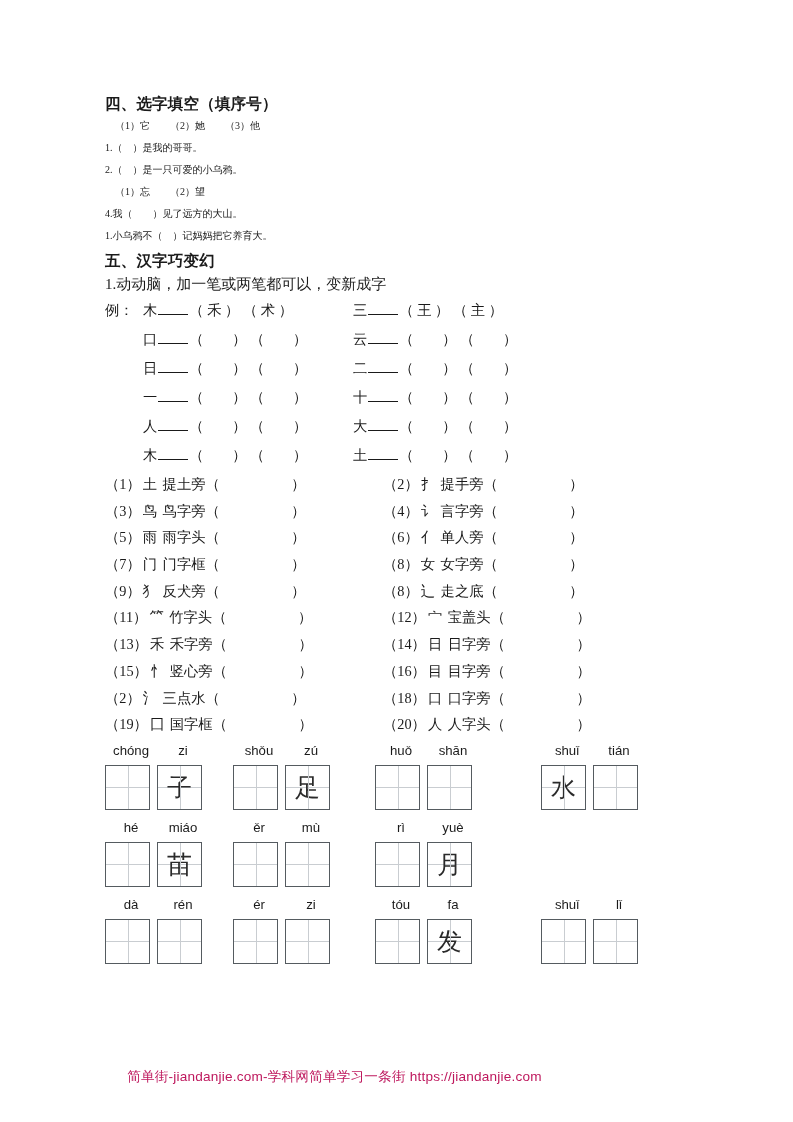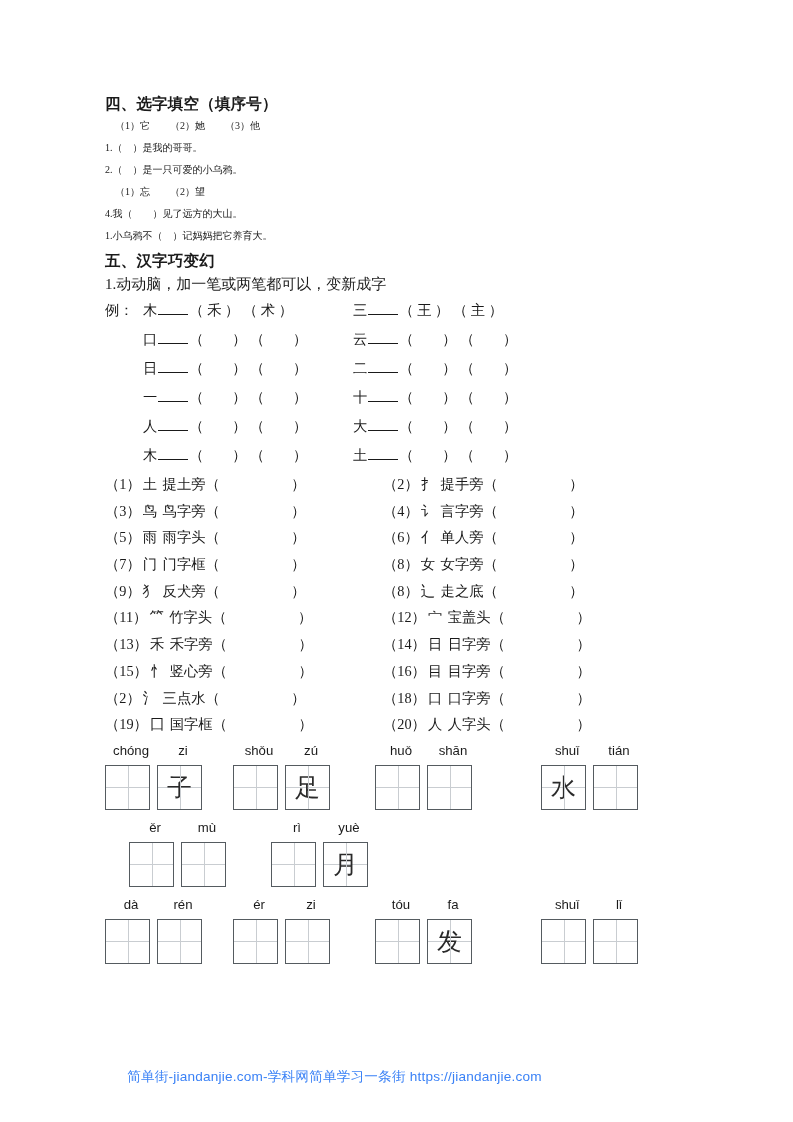--- a/index.html
+++ b/index.html
@@ -184,21 +184,21 @@
 
   
   .footer {
     position: absolute;
     left: 0;
     right: 0;
     top: 1068px;
     text-align: center;
     font-family: "Liberation Sans", "DejaVu Sans", sans-serif;
     font-size: 13.6px;
-    color: #3b82f6;
+    color: #be185d;
     letter-spacing: 0.2px;
     white-space: pre;
   }
 </style>
 </head>
 <body>
 
 <div class="page">
   <div class="content">
 
@@ -353,20 +353,34 @@
                 <div class="cell">
                   <div class="ch">水</div>
                 </div>
                 <div class="cell">
                   <div class="ch"></div>
                 </div>
               </div>
             </div>
           </div>
           <div class="grid-row">
+            <div class="grid-group">
+              <div class="pin-line">
+                <span class="pin">hé</span>
+                <span class="pin">miáo</span>
+              </div>
+              <div class="cells-line">
+                <div class="cell">
+                  <div class="ch"></div>
+                </div>
+                <div class="cell">
+                  <div class="ch">苗</div>
+                </div>
+              </div>
+            </div>
             <div class="gap-sm"></div>
             <div class="grid-group">
               <div class="pin-line">
                 <span class="pin">ěr</span>
                 <span class="pin">mù</span>
               </div>
               <div class="cells-line">
                 <div class="cell">
                   <div class="ch"></div>
                 </div>

